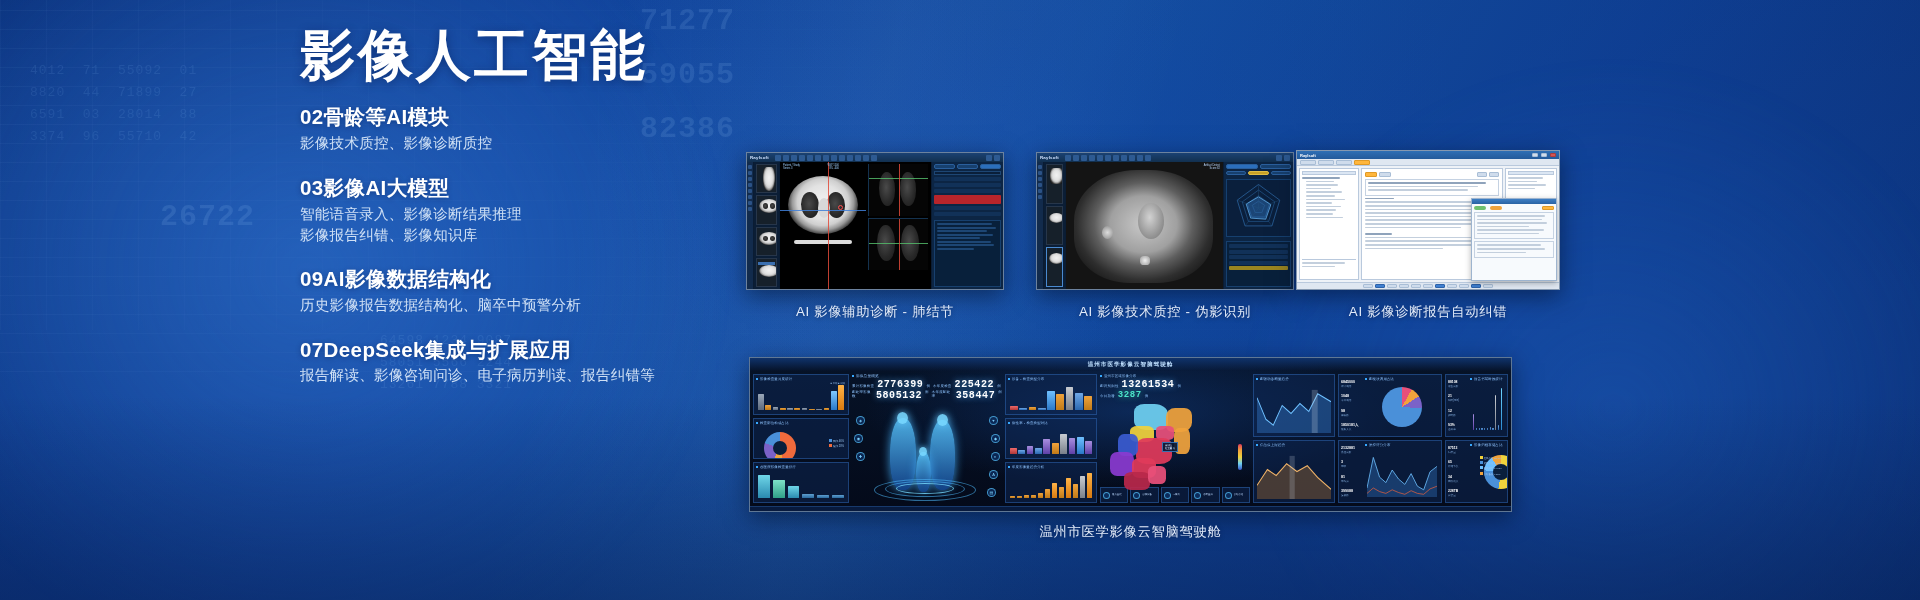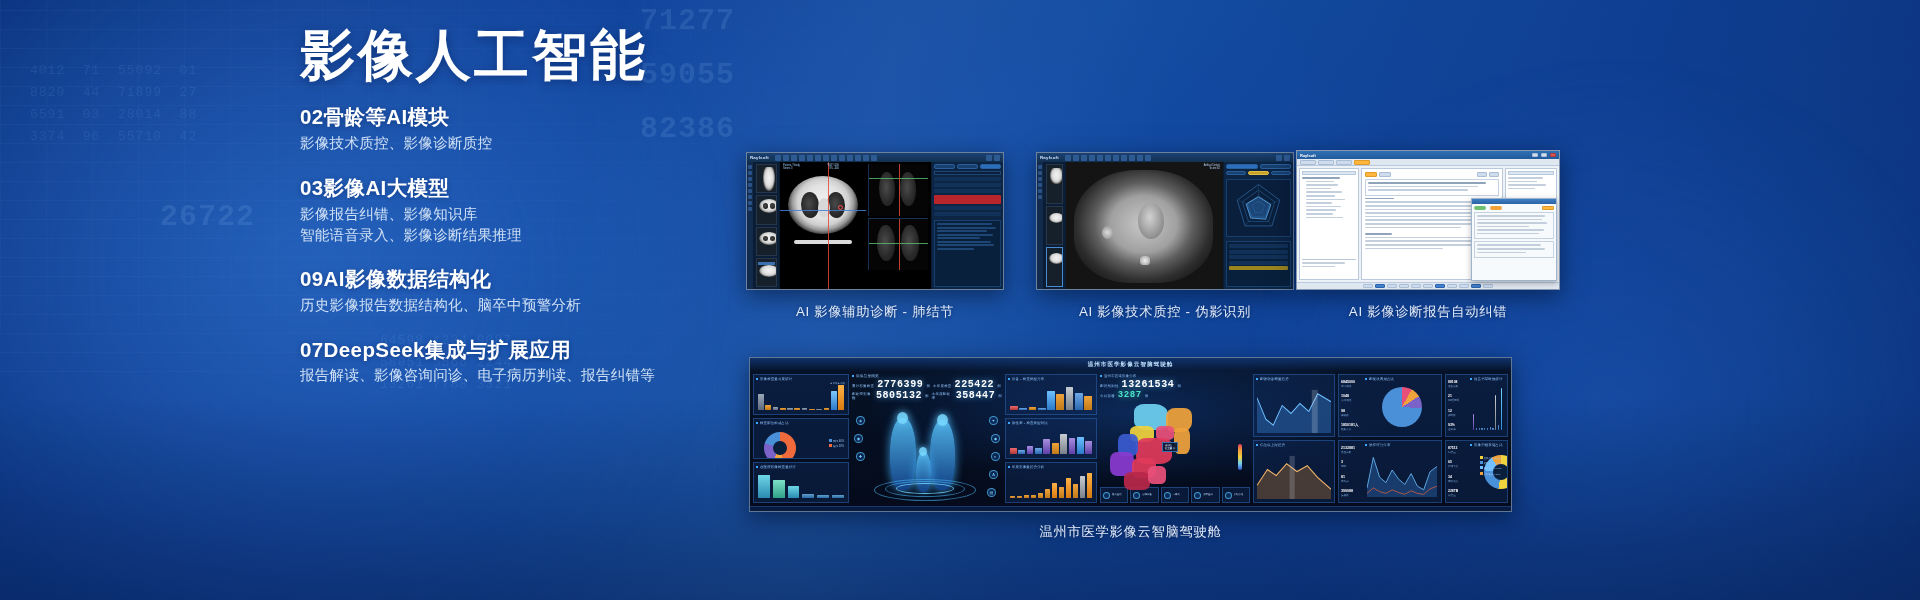--- a/index.html
+++ b/index.html
@@ -257,22 +257,22 @@
     <div class="feat-desc">
       <span class="ln">影像技术质控、影像诊断质控</span>
     </div>
   </div>
 
   <div class="feature" style="margin-top:21px;">
     <div class="feat-title">
       <span>03</span><span>影像AI大模型</span>
     </div>
     <div class="feat-desc">
+      <span class="ln">智能语音录入、影像诊断结果推理</span>
       <span class="ln">影像报告纠错、影像知识库</span>
-      <span class="ln">智能语音录入、影像诊断结果推理</span>
     </div>
   </div>
 
   <div class="feature" style="margin-top:20px;">
     <div class="feat-title">
       <span>09</span><span>AI影像数据结构化</span>
     </div>
     <div class="feat-desc">
       <span class="ln">历史影像报告数据结构化、脑卒中预警分析</span>
     </div>
@@ -661,21 +661,21 @@
         <div style="flex:0 0 auto;">
           <div class="card-h" style="font-size:3.6px;">影像总量概览</div>
           <div style="display:flex; align-items:baseline; gap:3px; margin-top:1px;">
             <span class="kpi-lab">累计影像检查</span>
             <span class="kpi-big">2776399</span>
             <span class="kpi-lab">例</span>
             <span class="kpi-lab">本年度检查</span>
             <span class="kpi-big">225422</span>
             <span class="kpi-lab">例</span>
           </div>
-          <div style="display:flex; align-items:center; gap:3px;">
+          <div style="display:flex; align-items:flex-start; gap:3px;">
             <span class="kpi-lab">AI处理影像数</span>
             <span class="kpi-big">5805132</span>
             <span class="kpi-lab">例</span>
             <span class="kpi-lab">本年度AI处理</span>
             <span class="kpi-big">358447</span>
             <span class="kpi-lab">例</span>
           </div>
         </div>
         <div class="human" style="flex:1; position:relative;">
           <div class="figure" style="left:38px; top:14px; width:26px; height:72px;"></div>

